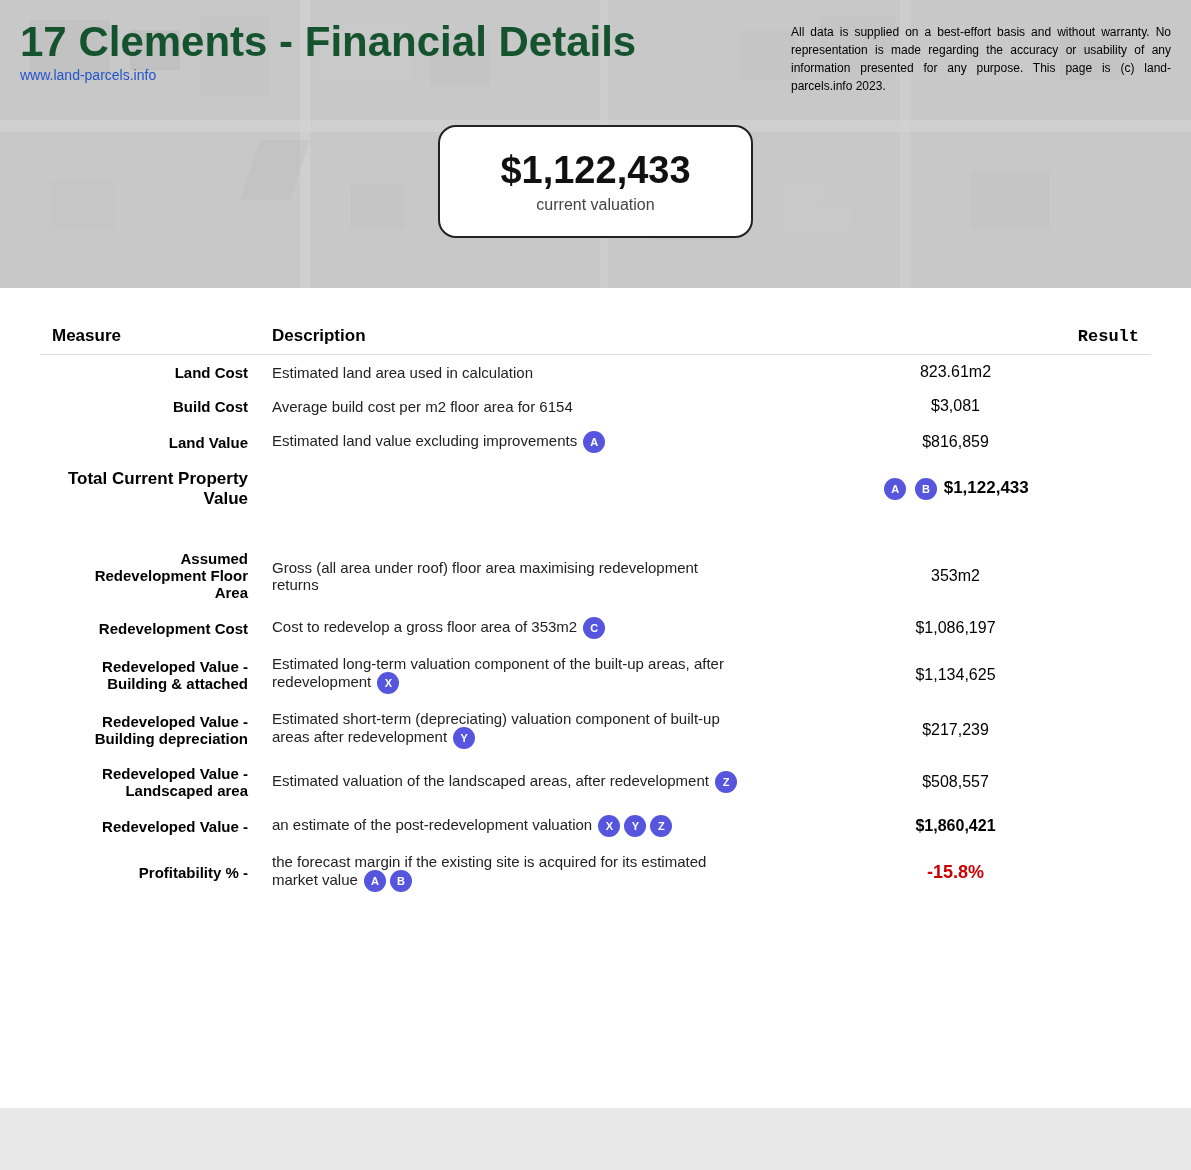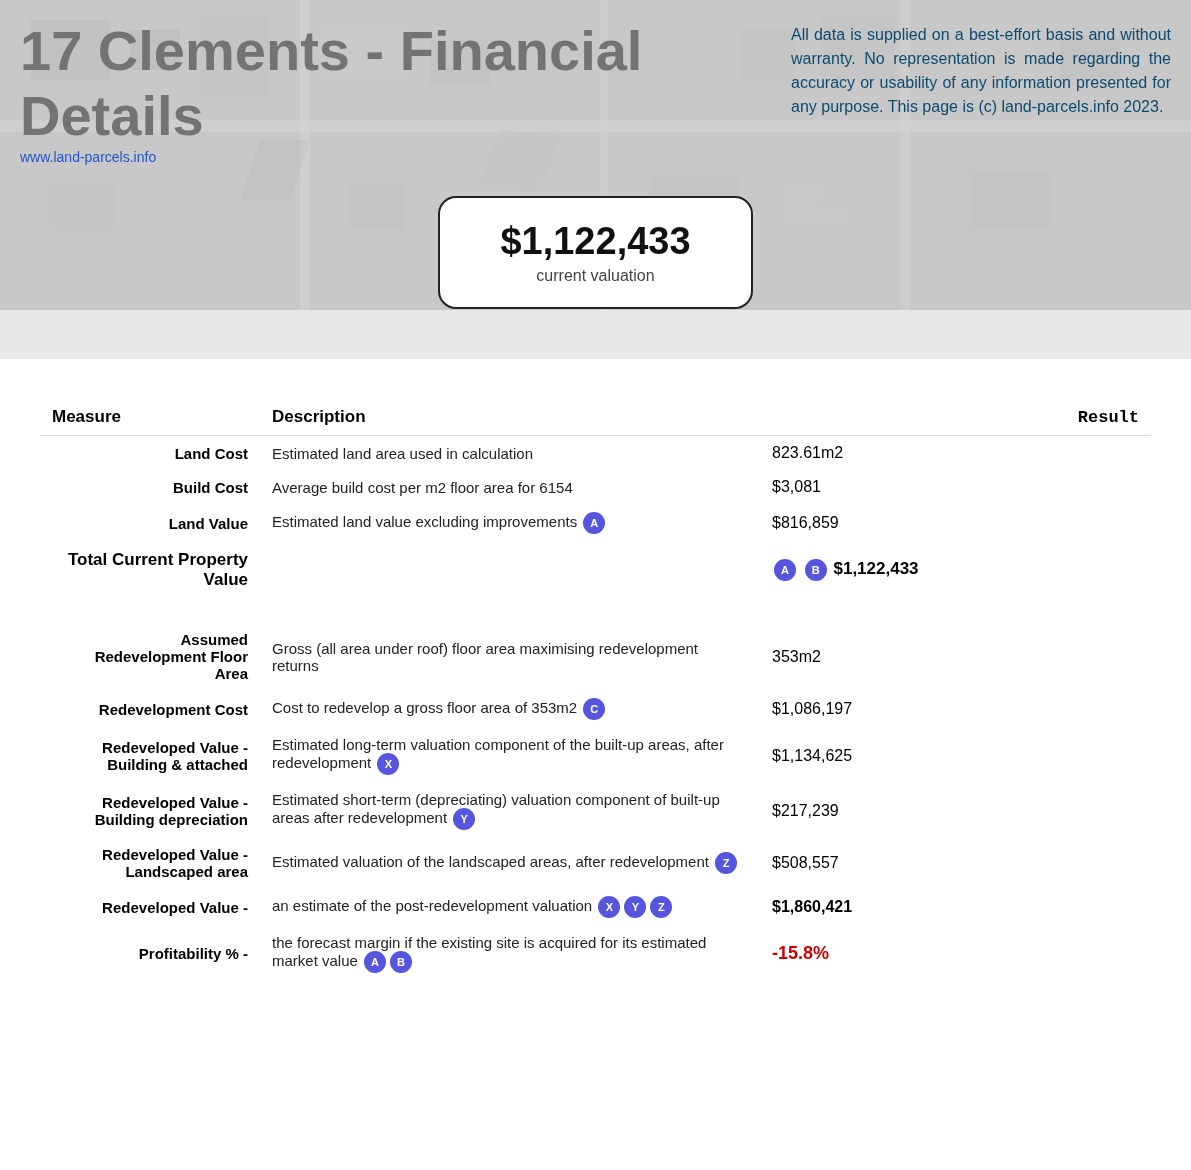--- a/index.html
+++ b/index.html
@@ -30,36 +30,36 @@
     .header-area {
       position: relative;
       z-index: 2;
       padding: 18px 20px 0 20px;
       display: flex;
       justify-content: space-between;
       align-items: flex-start;
     }
 
     .header-left h1 {
-      font-size: 56px;
-      font-weight: bold;
-      color: #737373;
+      font-size: 42px;
+      font-weight: bold;
+      color: #14532d;
       font-family: Arial, sans-serif;
     }
 
     .header-left a {
       color: #2255cc;
       font-size: 14px;
       text-decoration: none;
     }
 
     .header-right {
       max-width: 380px;
-      font-size: 16px;
-      color: #0c4a6e;
+      font-size: 12px;
+      color: #000000;
       text-align: justify;
       line-height: 1.5;
       padding-top: 5px;
     }
 
     
     .valuation-container {
       position: relative;
       z-index: 2;
       display: flex;
@@ -86,21 +86,21 @@
       color: #444;
       margin-top: 4px;
     }
 
     
     .main-content {
       position: relative;
       z-index: 2;
       background: white;
       margin: 50px 0 0 0;
-      padding: 30px 40px 40px 40px;
+      padding: 20px 40px 40px 40px;
       min-height: 820px;
     }
 
     
     .data-table {
       width: 100%;
       border-collapse: collapse;
       margin-top: 10px;
     }
 
@@ -131,21 +131,21 @@
       vertical-align: middle;
     }
 
     .data-table td.desc-col {
       width: 500px;
       color: #222;
       font-size: 15px;
     }
 
     .data-table td.result-col {
-      text-align: left;
+      text-align: center;
       font-size: 16px;
       white-space: nowrap;
     }
 
     .data-table tr.total-row td {
       font-weight: bold;
       font-size: 17px;
     }
 
     .badge {

